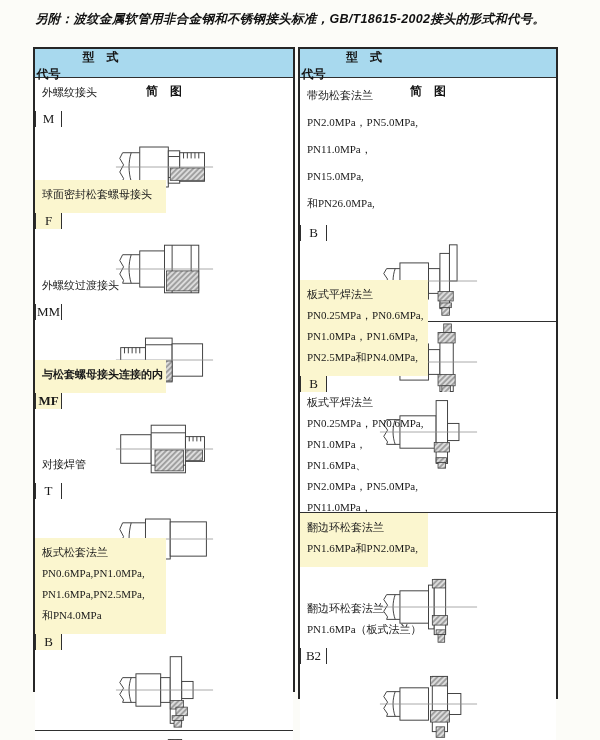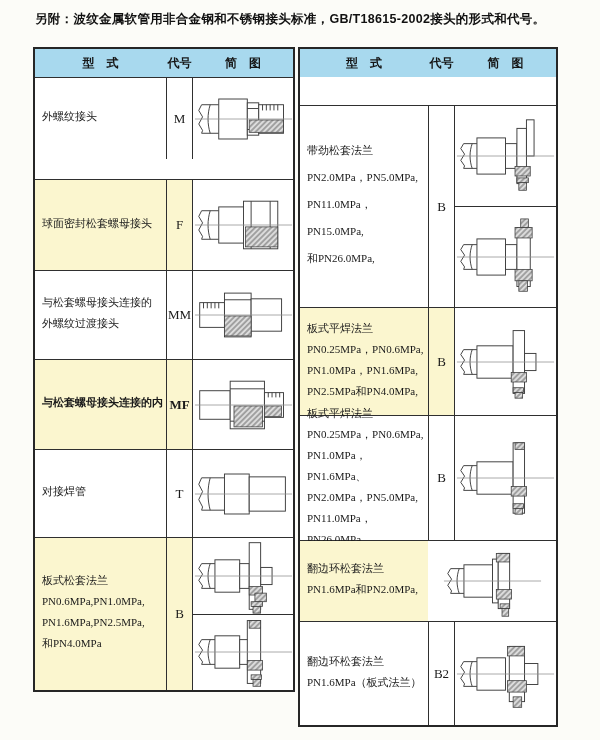--- a/index.html
+++ b/index.html
@@ -6,29 +6,29 @@
   html,body { width:600px; height:740px; }
   body {
     background:#fcfcf8;
     font-family:"Liberation Sans", sans-serif;
     position:relative;
     overflow:hidden;
     color:#151515;
   }
   .page-title {
     position:absolute; left:35px; top:11px; width:545px;
-    font-size:12.5px; font-weight:700; letter-spacing:0.3px; color:#111;
+    font-size:12.5px; font-weight:700; letter-spacing:0.3px; color:#111;font-style:italic;
   }
   .ftable {
     position:absolute; top:47px;
     border:2px solid #262626; background:#fff;
   }
   #table-left  { left:33px;  width:262px; }
   #table-right { left:298px; width:260px; }
-  .frow { display:flex; border-top:1px solid #2f2f2f; }
+  .frow { display:flex; border-top:1px solid #2f2f2f;flex-direction:column; }
   .frow:first-child { border-top:none; }
   .fhead {
     height:28px; background:#a8d9ee; font-weight:700; font-size:12px;
   }
   .fhead .c { display:flex; align-items:center; justify-content:center; height:100%; }
   #table-left  .c-type { width:131px; }
   #table-left  .c-code { width:27px; }
   #table-right .c-type { width:128px; }
   #table-right .c-code { width:27px; }
   .c-diag { flex:1; }
@@ -117,21 +117,20 @@
               <line x1="60" y1="17" x2="60" y2="67" stroke="#3c3c3c" stroke-width="1"></line>
               <line x1="80" y1="17" x2="80" y2="67" stroke="#3c3c3c" stroke-width="1"></line>
               <rect x="54" y="44" width="34" height="21" fill="url(#h2)" stroke="#3c3c3c" stroke-width="0.8"></rect>
               <line x1="1" y1="42" x2="103" y2="42" stroke="#8f8f8f" stroke-width="0.8"></line>
             </svg>
           </div>
         </div>
       </div>
       <div class="frow" style="height: 89px;">
         <div class="c c-type cell-type">
-          <div>与松套螺母接头连接的</div>
           <div>外螺纹过渡接头</div>
         </div>
         <div class="c c-code cell-code">MM</div>
         <div class="c c-diag cell-diagram">
           <div class="dsub">
             <svg viewBox="0 0 104 84" width="99" height="80">
               <defs>
                 <pattern id="h3" width="4" height="4" patternUnits="userSpaceOnUse" patternTransform="rotate(45)">
                   <rect width="4" height="4" fill="#dcdcdc"></rect>
                   <line x1="1" y1="0" x2="1" y2="4" stroke="#6f6f6f" stroke-width="1.1"></line>
@@ -264,21 +263,21 @@
           </div>
         </div>
       </div>
     </div>
     <div class="ftable" id="table-right">
       <div class="frow fhead">
         <div class="c c-type">型　式</div>
         <div class="c c-code">代号</div>
         <div class="c c-diag">简　图</div>
       </div>
-      <div class="frow" style="height: 202px; margin-top: 28px;">
+      <div class="frow" style="height: 202px;">
         <div class="c c-type cell-type" style="line-height: 27px;">
           <div>带劲松套法兰</div>
           <div>PN2.0MPa，PN5.0MPa,</div>
           <div>PN11.0MPa，PN15.0MPa,</div>
           <div>和PN26.0MPa,</div>
         </div>
         <div class="c c-code cell-code">B</div>
         <div class="c c-diag cell-diagram">
           <div class="dsub">
             <svg viewBox="0 0 104 84" width="99" height="80">

